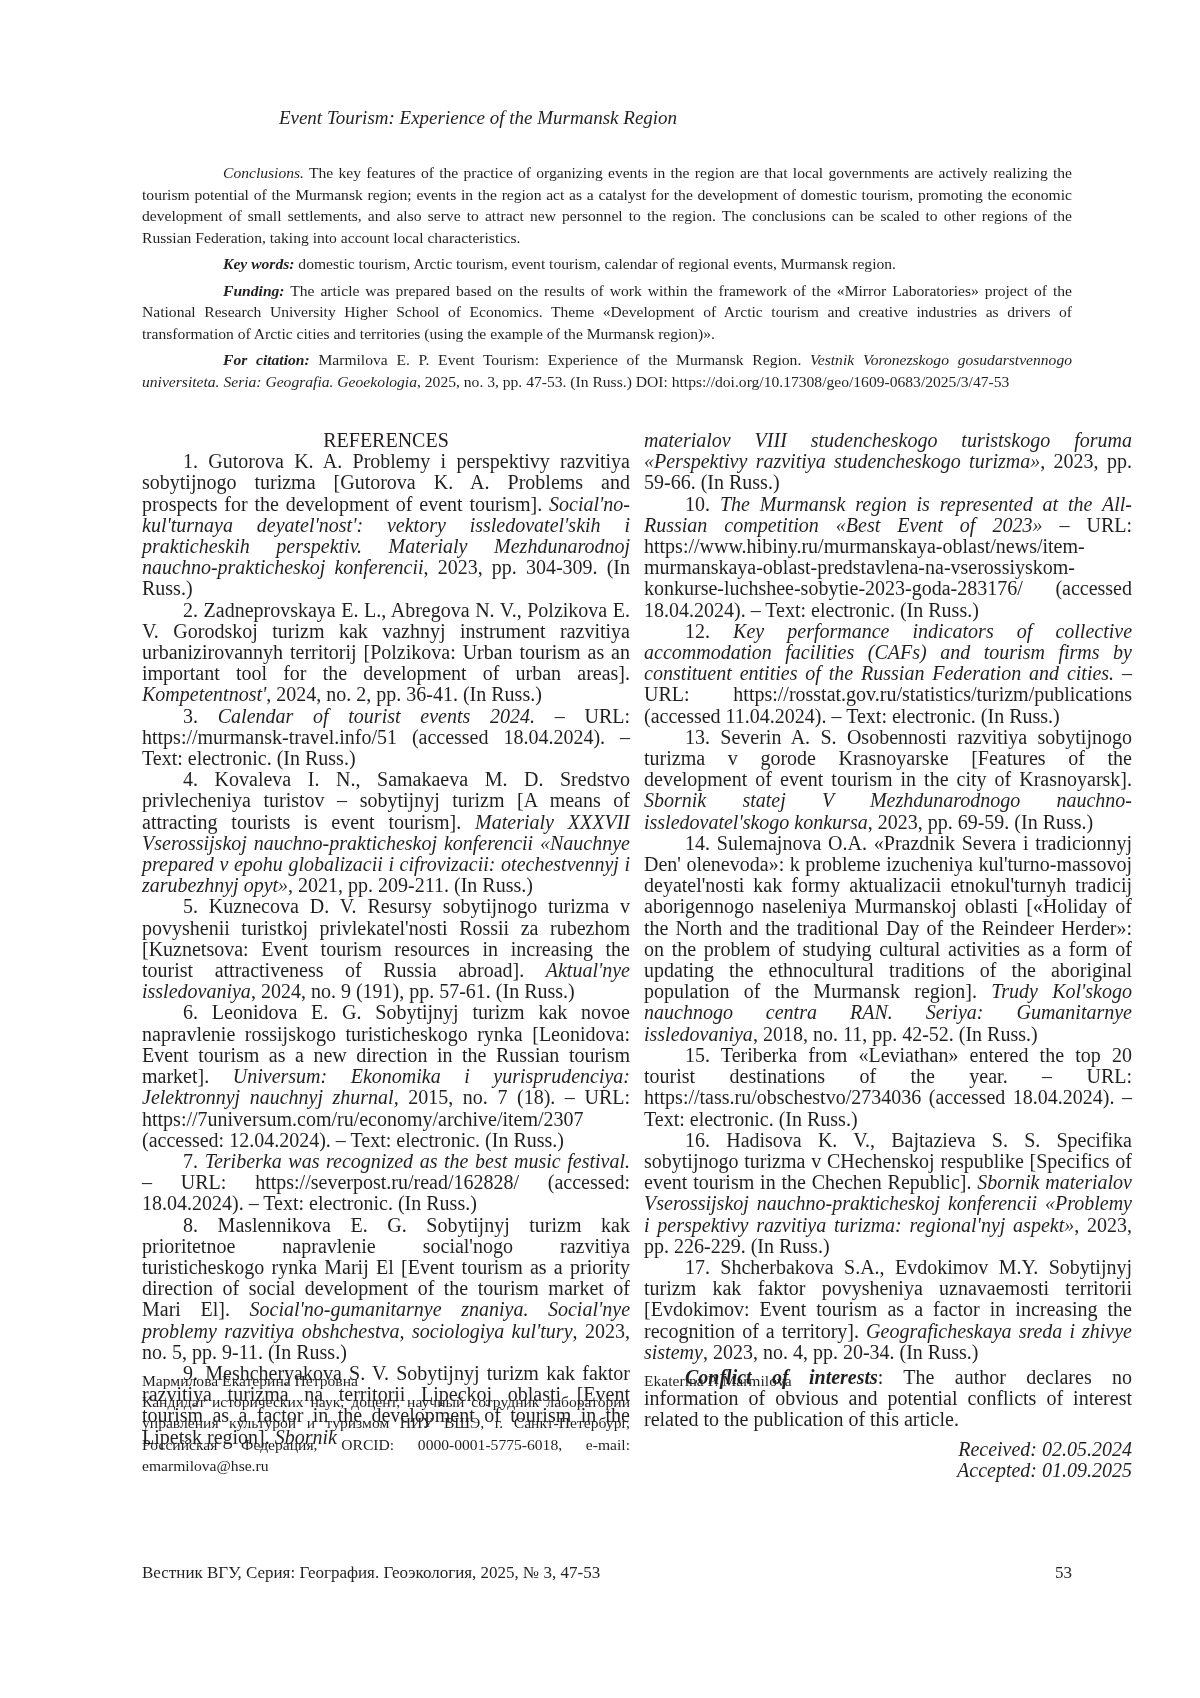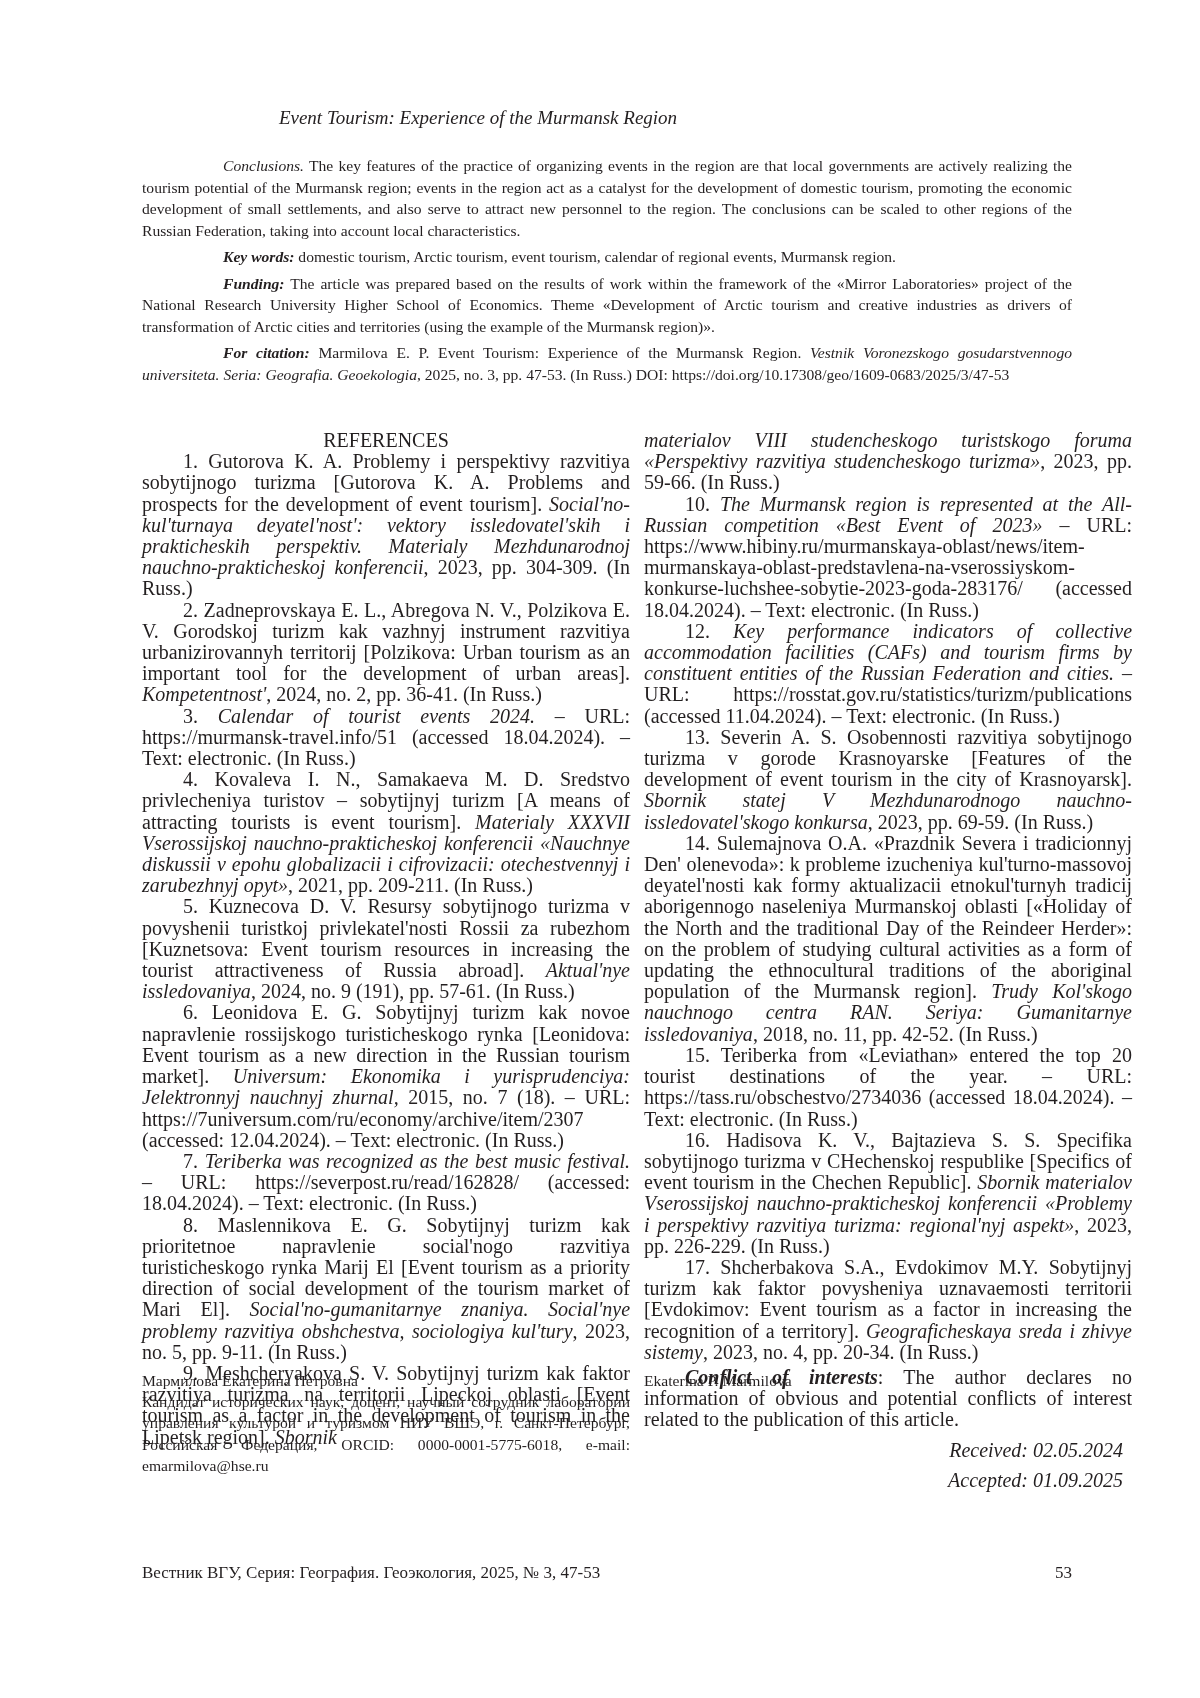--- a/index.html
+++ b/index.html
@@ -1,37 +1,37 @@
 <!DOCTYPE html>
 <html><head>
 <meta charset="utf-8">
 <style>
   html, body { margin:0; padding:0; background:#ffffff; }
   body { width:1200px; height:1698px; position:relative; overflow:hidden;
          font-family:"Liberation Serif", "DejaVu Serif", serif; color:#231f20; }
   .page { position:absolute; left:0; top:0; width:1200px; height:1698px; }
   .running-head { position:absolute; top:107px; left:0; width:956px; text-align:center;
                   font-style:italic; font-size:19px; }
-  .abstract { position:absolute; left:142px; top:155px; width:930px; font-size:15.6px;
+  .abstract { position:absolute; left:142px; top:162px; width:930px; font-size:15.6px;
               line-height:21.5px; text-align:justify;font-family:Liberation Serif, serif; }
   .abstract p { margin:0 0 5px 0; text-indent:81px; }
   .abstract .lead-it { font-style:italic; }
   .abstract .lead-bi { font-style:italic; font-weight:bold; }
   .abstract i { font-style:italic; }
   .col { position:absolute; top:430px; width:488px; font-size:20px; line-height:21.2px; text-align:justify; }
   .col-left { left:142px; }
   .col-right { left:644px; }
   .refs-title { text-align:center; margin:0; }
   .ref { margin:0; text-indent:41px; }
   .ref.cont { text-indent:0; }
   .ref i { font-style:italic; }
   .conflict { margin:4px 0 0 0; text-indent:41px; }
   .conflict b { font-style:italic; font-weight:bold; }
   .dates { text-align:right; font-style:italic; margin-top:8px; }
-  .dates div { margin:9px; }
+  .dates div { margin:0; }
   .author { position:absolute; top:1370px; width:488px; font-size:15.6px; line-height:21.2px; text-align:justify; }
   .author-left { left:142px; }
   .author-right { left:644px; }
   .author p { margin:0; }
   .footer { position:absolute; top:1563px; left:142px; width:930px; font-size:17px; }
   .footer .journal { position:absolute; left:0; top:0; }
   .footer .pageno { position:absolute; right:0; top:0; }
 </style>
 </head>
 <body>
@@ -46,21 +46,21 @@
     <p><span class="lead-bi">Funding:</span><span> The article was prepared based on the results of work within the framework of the «Mirror Laboratories» project of the National Research University Higher School of Economics. Theme «Development of Arctic tourism and creative industries as drivers of transformation of Arctic cities and territories (using the example of the Murmansk region)».</span></p>
     <p><span class="lead-bi">For citation:</span><span> Marmilova E. P. Event Tourism: Experience of the Murmansk Region. </span><i>Vestnik Voronezskogo gosudarstvennogo universiteta. Seria: Geografia. Geoekologia</i><span>, 2025, no. 3, pp. 47-53. (In Russ.) DOI: https://doi.org/10.17308/geo/1609-0683/2025/3/47-53</span></p>
   </div>
 
   <div class="col col-left">
     <p class="refs-title">REFERENCES</p>
     <div id="refs-left">
         <p class="ref"><span>1.</span><span> Gutorova K. A. Problemy i perspektivy razvitiya sobytijnogo turizma [Gutorova K. A. Problems and prospects for the development of event tourism]. </span><i>Social'no-kul'turnaya deyatel'nost': vektory issledovatel'skih i prakticheskih perspektiv. Materialy Mezhdunarodnoj nauchno-prakticheskoj konferencii</i><span>, 2023, pp. 304-309. (In Russ.)</span></p>
         <p class="ref"><span>2.</span><span> Zadneprovskaya E. L., Abregova N. V., Polzikova E. V. Gorodskoj turizm kak vazhnyj instrument razvitiya urbanizirovannyh territorij [Polzikova: Urban tourism as an important tool for the development of urban areas]. </span><i>Kompetentnost'</i><span>, 2024, no. 2, pp. 36-41. (In Russ.)</span></p>
         <p class="ref"><span>3.</span><span> </span><i>Calendar of tourist events 2024.</i><span> – URL: https://murmansk-travel.info/51 (accessed 18.04.2024). – Text: electronic. (In Russ.)</span></p>
-        <p class="ref"><span>4.</span><span> Kovaleva I. N., Samakaeva M. D. Sredstvo privlecheniya turistov – sobytijnyj turizm [A means of attracting tourists is event tourism]. </span><i>Materialy XXXVII Vserossijskoj nauchno-prakticheskoj konferencii «Nauchnye diskussii v epohu globalizacii i cifrovizacii: otechestvennyj i zarubezhnyj opyt»</i><span>, 2021, pp. 209-211. (In Russ.)</span></p>
+        <p class="ref"><span>4.</span><span> Kovaleva I. N., Samakaeva M. D. Sredstvo privlecheniya turistov – sobytijnyj turizm [A means of attracting tourists is event tourism]. </span><i>Materialy XXXVII Vserossijskoj nauchno-prakticheskoj konferencii «Nauchnye prepared v epohu globalizacii i cifrovizacii: otechestvennyj i zarubezhnyj opyt»</i><span>, 2021, pp. 209-211. (In Russ.)</span></p>
         <p class="ref"><span>5.</span><span> Kuznecova D. V. Resursy sobytijnogo turizma v povyshenii turistkoj privlekatel'nosti Rossii za rubezhom [Kuznetsova: Event tourism resources in increasing the tourist attractiveness of Russia abroad]. </span><i>Aktual'nye issledovaniya</i><span>, 2024, no. 9 (191), pp. 57-61. (In Russ.)</span></p>
         <p class="ref"><span>6.</span><span> Leonidova E. G. Sobytijnyj turizm kak novoe napravlenie rossijskogo turisticheskogo rynka [Leonidova: Event tourism as a new direction in the Russian tourism market].  </span><i>Universum: Ekonomika i yurisprudenciya: Jelektronnyj nauchnyj zhurnal,</i><span> 2015, no. 7 (18).  – URL: https://7universum.com/ru/economy/archive/item/2307 (accessed: 12.04.2024). – Text: electronic. (In Russ.)</span></p>
         <p class="ref"><span>7.</span><span> </span><i>Teriberka was recognized as the best music festival.</i><span> – URL: https://severpost.ru/read/162828/ (accessed: 18.04.2024). – Text: electronic. (In Russ.)</span></p>
         <p class="ref"><span>8.</span><span> Maslennikova E. G. Sobytijnyj turizm kak prioritetnoe napravlenie social'nogo razvitiya turisticheskogo rynka Marij El [Event tourism as a priority direction of social development of the tourism market of Mari El]. </span><i>Social'no-gumanitarnye znaniya. Social'nye problemy razvitiya obshchestva, sociologiya kul'tury</i><span>, 2023, no. 5, pp. 9-11. (In Russ.)</span></p>
         <p class="ref"><span>9.</span><span> Meshcheryakova S. V. Sobytijnyj turizm kak faktor razvitiya turizma na territorii Lipeckoj oblasti [Event tourism as a factor in the development of tourism in the Lipetsk region]. </span><i>Sbornik</i><span></span></p>
       </div>
   </div>
 
   <div class="col col-right">
     <div id="refs-right">

